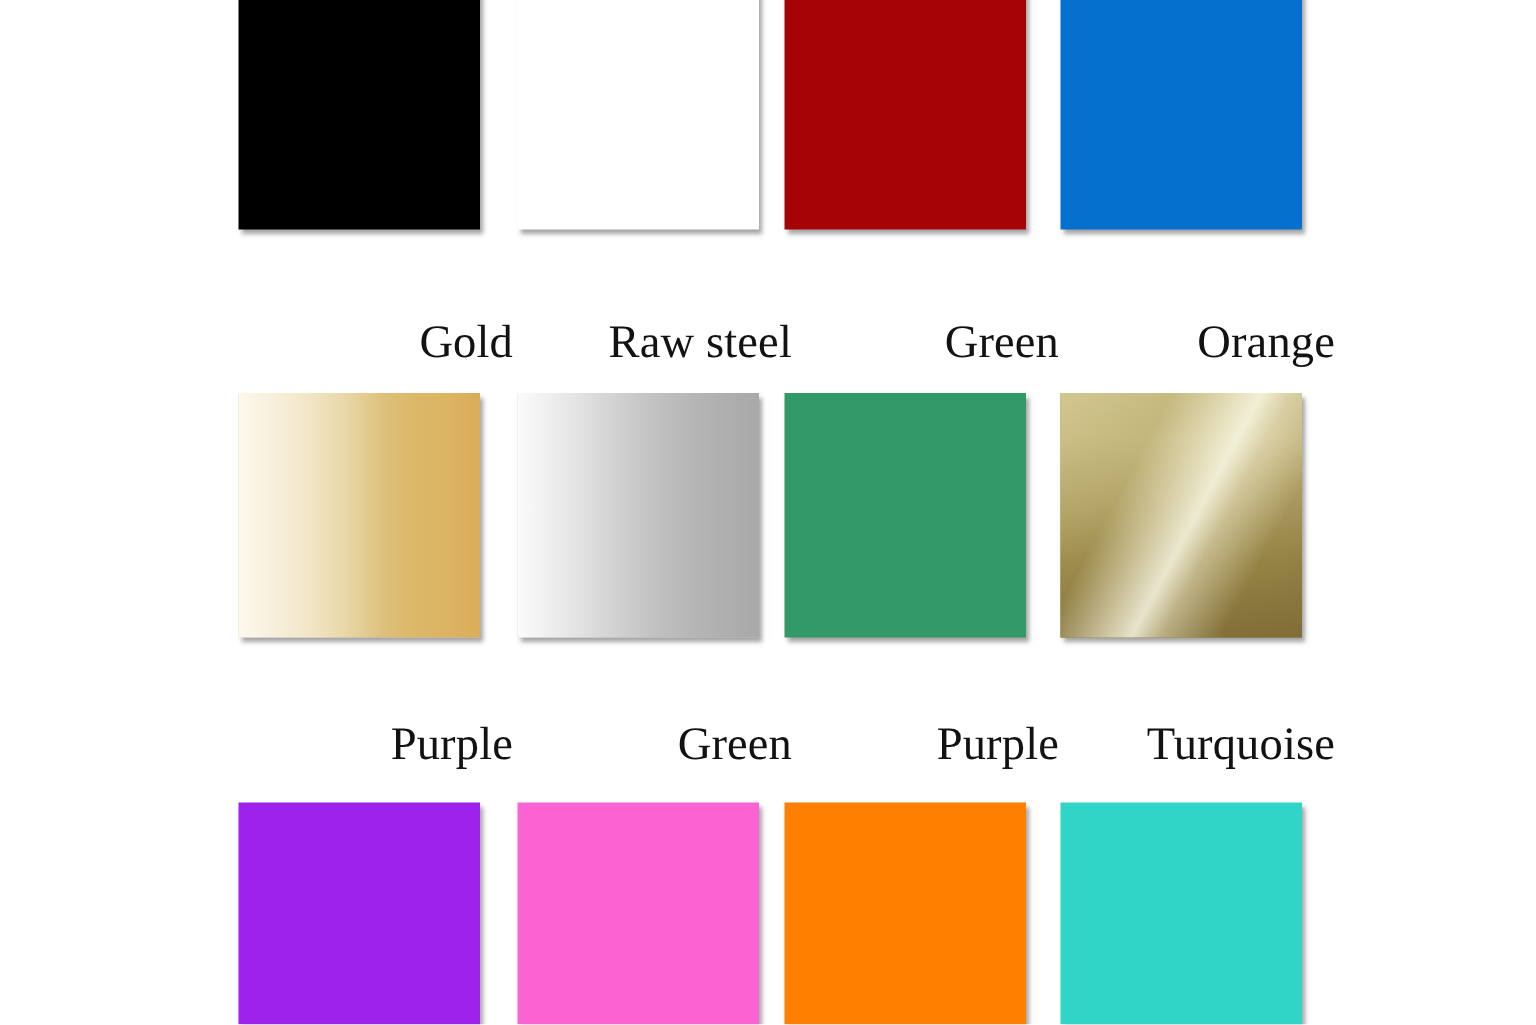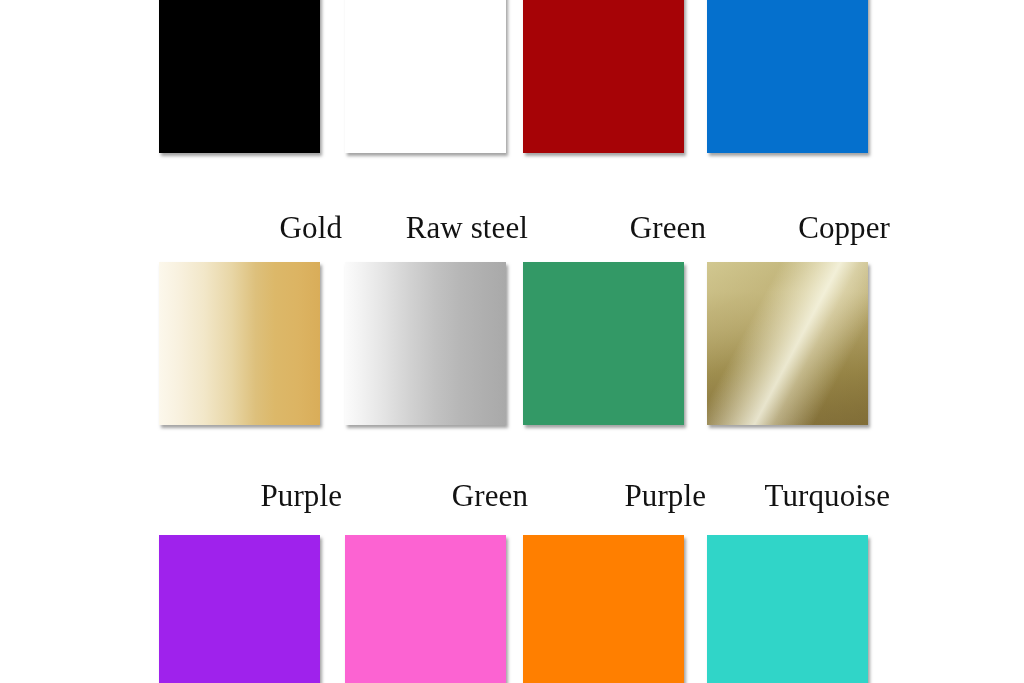--- a/index.html
+++ b/index.html
@@ -159,21 +159,21 @@
       <div class="swatch-label">Raw steel</div>
       <div class="swatch fill-steel"></div>
     </div>
 
     <div class="cell c2">
       <div class="swatch-label">Green</div>
       <div class="swatch fill-solid" style="background-color:#339966;"></div>
     </div>
 
     <div class="cell c3">
-      <div class="swatch-label">Copper</div>
+      <div class="swatch-label">Orange</div>
       <div class="swatch fill-copper"></div>
     </div>
 
   </div>
 
   <div class="row row-3">
 
     <div class="cell c0">
       <div class="swatch-label">Purple</div>
       <div class="swatch fill-solid" style="background-color:#9f22ec;"></div>

